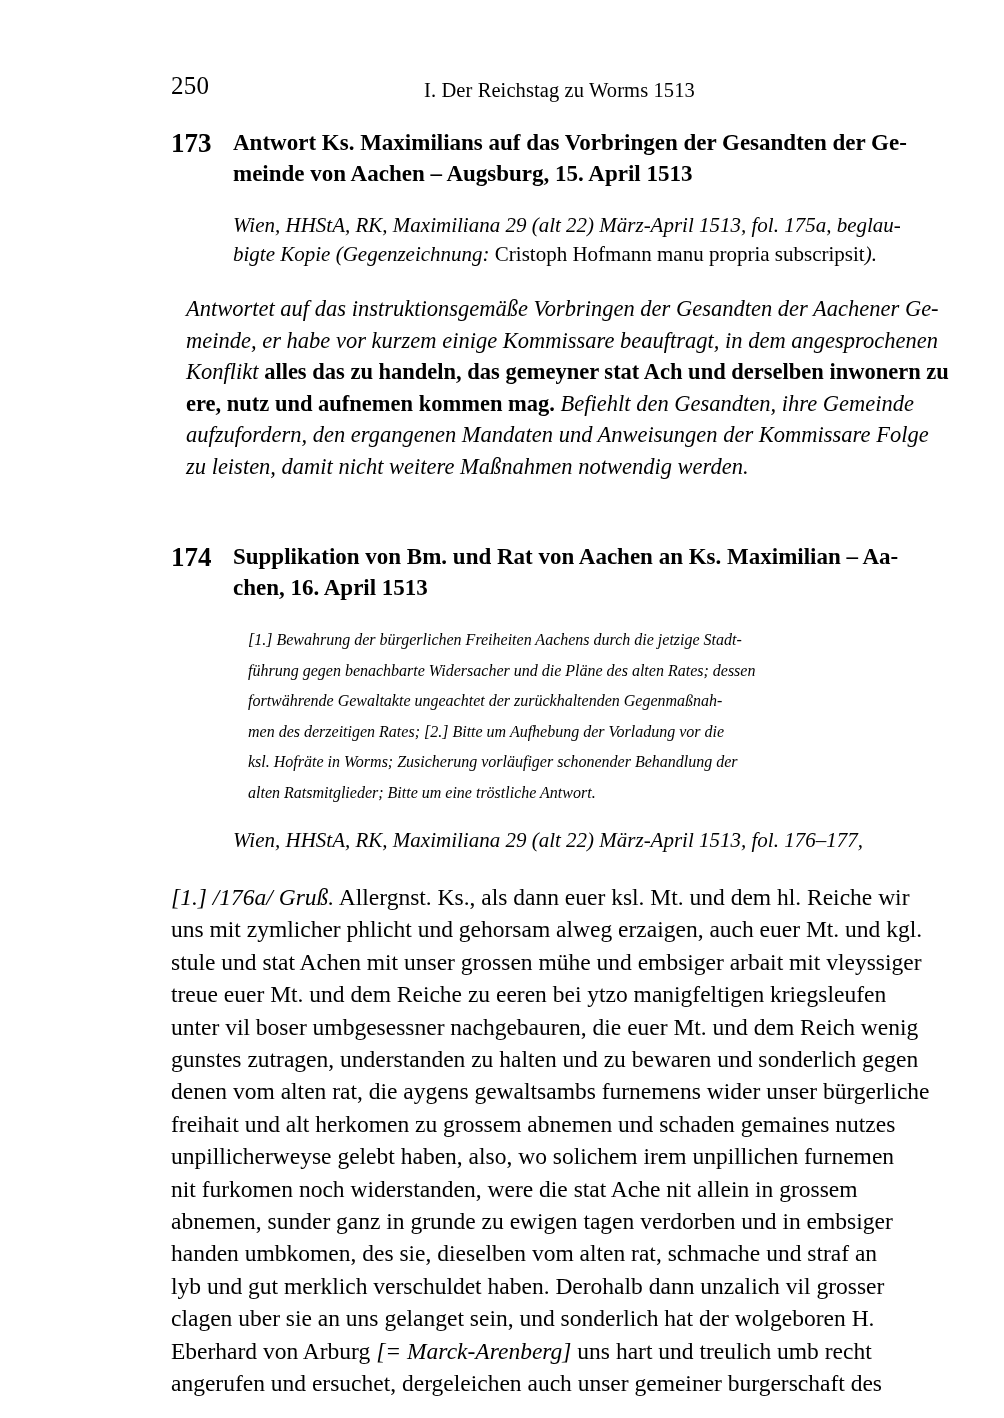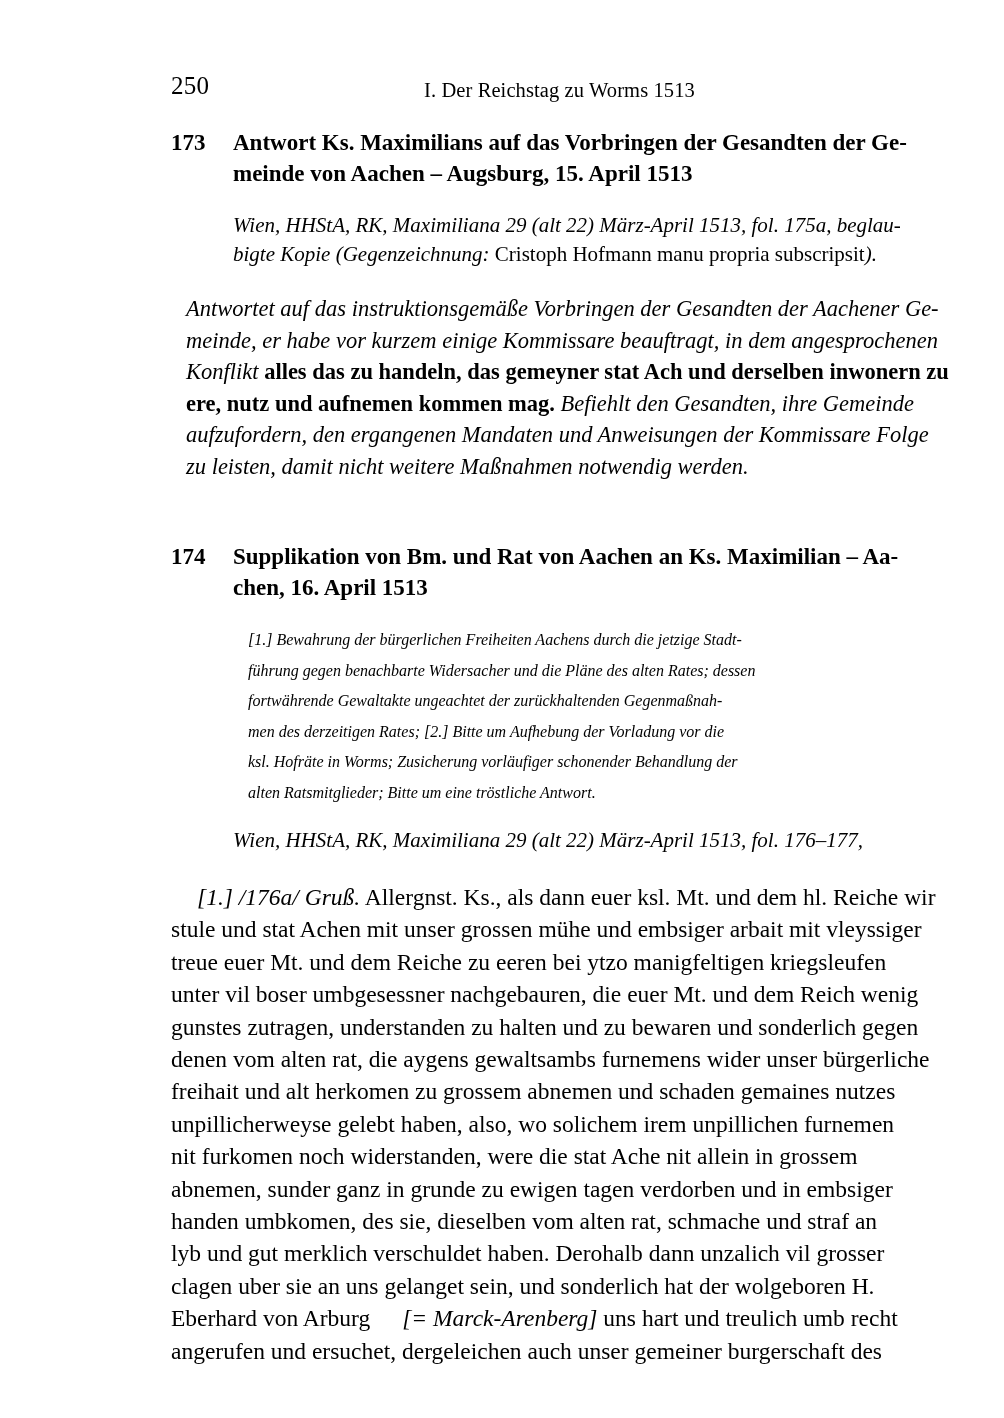--- a/index.html
+++ b/index.html
@@ -58,21 +58,21 @@
     font-weight: bold;
     font-size: 23px;
     line-height: 30.5px;
     padding-left: 62px;
   }
   .entry-num {
     position: absolute;
     left: 0;
     top: 0;
     font-weight: bold;
-    font-size: 23px;
+    font-size: 27px;
   }
   .heading-line {
     display: block;
     white-space: nowrap;
   }
 
   
   .source-note {
     margin-top: 22px;
     padding-left: 62px;
@@ -115,21 +115,21 @@
   
   .body-text {
     margin-top: 26px;
     font-size: 23.5px;
     line-height: 32.4px;
   }
   .body-line {
     display: block;
     white-space: nowrap;
   }
-  .body-text i { font-style: italic; margin-left: 26px; }
+  .body-text i { font-style: italic; }
 </style>
 </head>
 <body>
 
 <div class="page">
 
   <div class="running-head">
     <span class="folio">250</span>
     <span class="head-title">I. Der Reichstag zu Worms 1513</span>
   </div>
@@ -172,20 +172,21 @@
       <span class="reg-line">alten Ratsmitglieder; Bitte um eine tröstliche Antwort.</span>
     </div>
 
     <div class="source-note-2">
       <span class="src-line">Wien, HHStA, RK, Maximiliana 29 (alt 22) März-April 1513, fol. 176–177,</span>
     </div>
   </div>
 
   <div class="body-text">
       <span class="body-line"><i>[1.] /176a/ Gruß.</i><span> Allergnst. Ks., als dann euer ksl. Mt. und dem hl. Reiche wir</span></span>
+      <span class="body-line"><span>uns mit zymlicher phlicht und gehorsam alweg erzaigen, auch euer Mt. und kgl.</span></span>
       <span class="body-line"><span>stule und stat Achen mit unser grossen mühe und embsiger arbait mit vleyssiger</span></span>
       <span class="body-line"><span>treue euer Mt. und dem Reiche zu eeren bei ytzo manigfeltigen kriegsleufen</span></span>
       <span class="body-line"><span>unter vil boser umbgesessner nachgebauren, die euer Mt. und dem Reich wenig</span></span>
       <span class="body-line"><span>gunstes zutragen, understanden zu halten und zu bewaren und sonderlich gegen</span></span>
       <span class="body-line"><span>denen vom alten rat, die aygens gewaltsambs furnemens wider unser bürgerliche</span></span>
       <span class="body-line"><span>freihait und alt herkomen zu grossem abnemen und schaden gemaines nutzes</span></span>
       <span class="body-line"><span>unpillicherweyse gelebt haben, also, wo solichem irem unpillichen furnemen</span></span>
       <span class="body-line"><span>nit furkomen noch widerstanden, were die stat Ache nit allein in grossem</span></span>
       <span class="body-line"><span>abnemen, sunder ganz in grunde zu ewigen tagen verdorben und in embsiger</span></span>
       <span class="body-line"><span>handen umbkomen, des sie, dieselben vom alten rat, schmache und straf an</span></span>

